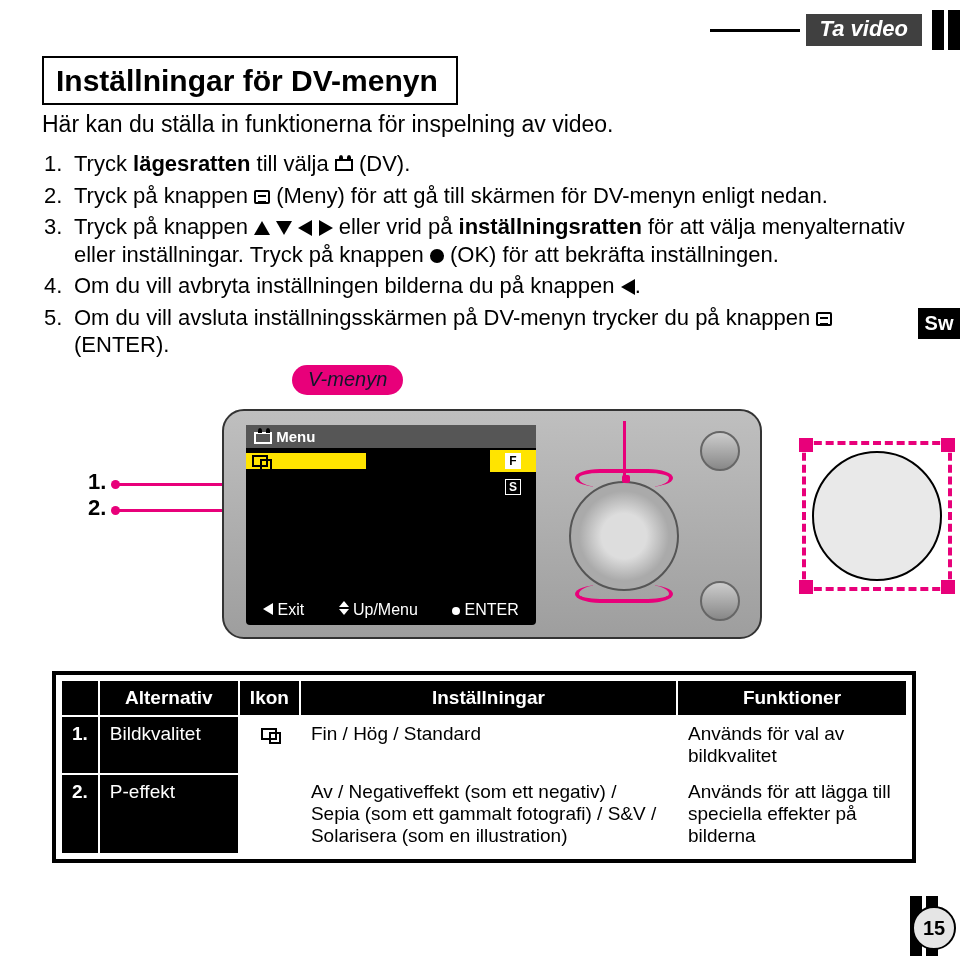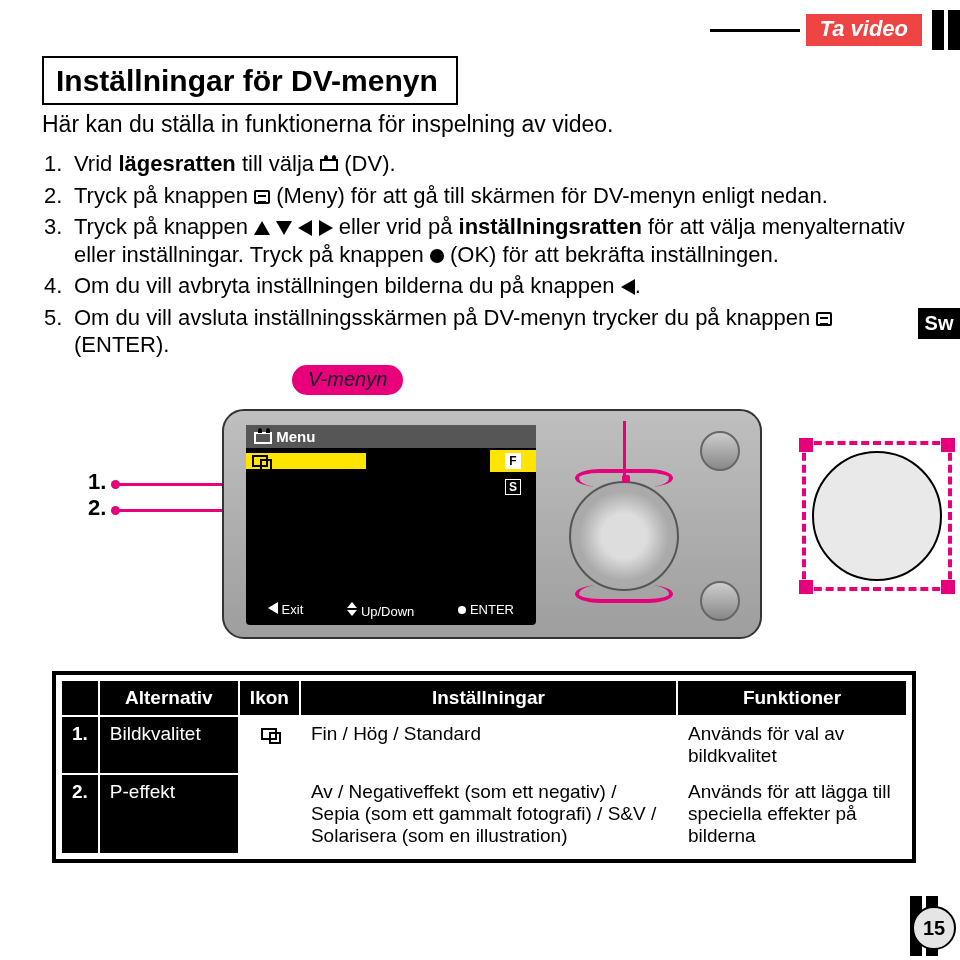--- a/index.html
+++ b/index.html
@@ -1,21 +1,21 @@
 <!DOCTYPE html>
 <html><head>
 <meta charset="utf-8">
 <style>
   * { box-sizing: border-box; margin: 0; padding: 0; }
   body { width: 960px; height: 960px; background: #fff; font-family: "Trebuchet MS", Arial, sans-serif; font-size: 21px; position: relative; color: #000; }
   .page { padding: 30px 40px 30px 42px; position: relative; height: 100%; }
   
   .tr-banner { position: absolute; top: 10px; right: 0; display: flex; align-items: center; }
   .tr-line { height: 3px; width: 90px; background: #000; margin-right: 6px; }
-  .tr-box { background:#ef4444; padding:2px 14px 4px 14px; margin-right:10px; }
+  .tr-box { background:#404040; padding:2px 14px 4px 14px; margin-right:10px; }
   .tr-bars { display:flex; gap:4px; }
   .tr-bars span { display:block; width:12px; height:40px; background:#000; }
   
   .title-box { display: inline-block; border: 2px solid #000; padding: 6px 18px 5px 12px; font-weight: bold; font-size: 30px; margin-top: 26px; margin-bottom: 6px; }
   .lead { font-size: 23px; margin-bottom: 12px; }
   ol.steps { list-style: none; counter-reset: step; padding-left: 2px; }
   ol.steps > li { position: relative; padding-left: 30px; margin-bottom: 4px; font-size: 22px; line-height: 1.25; }
   ol.steps > li::before { counter-increment: step; content: counter(step) "."; position: absolute; left: 0; top: 0; }
   .bold { font-weight: bold; }
   .inline-icon { display:inline-block; vertical-align:middle; }
@@ -27,21 +27,21 @@
   
   .camera-area { position: relative; height: 250px; margin: 6px 0 0 0; }
   .camera-body { position: absolute; left: 180px; top: 8px; width: 540px; height: 230px; border: 2px solid #333; border-radius: 22px; background: linear-gradient(#bfbfbf,#9e9e9e); }
   .camera-lcd { position:absolute; left:22px; top:14px; width:290px; height:200px; background:#000; border-radius:4px; color:#fff; font-size:15px; }
   .lcd-head { background:#565656; padding:3px 8px; font-weight:bold; }
   .lcd-row { display:flex; align-items:center; }
   .lcd-left { width:120px; padding:2px 6px; display:flex; align-items:center; gap:6px; font-weight:bold; }
   .lcd-left.hl { background:#ffe400; color:#000; }
   .lcd-right { width:46px; height:22px; margin:2px 0; display:flex; align-items:center; justify-content:center; }
   .lcd-right.hl { background:#ffe400; color:#000; }
-  .lcd-foot { position:absolute; bottom:6px; left:0; right:0; display:flex; justify-content:space-around; font-size:13px;text-align:center;}
+  .lcd-foot { position:absolute; bottom:6px; left:0; right:0; display:flex; justify-content:space-around; font-size:16px;text-align:center;}
   .dpad { position:absolute; left:345px; top:70px; width:110px; height:110px; }
   .dpad-ring { position:absolute; inset:0; border:2px solid #555; border-radius:50%; background: radial-gradient(#ddd 30%, #aaa 60%); }
   .dpad-arc-t, .dpad-arc-b { position:absolute; left:6px; right:6px; height:18px; border:4px solid #e8007a; border-radius:50px/18px; }
   .dpad-arc-t { top:-12px; border-bottom:none; }
   .dpad-arc-b { bottom:-12px; border-top:none; }
   .dpad-btn { position:absolute; left:48%; top:-6px; width:8px; height:8px; background:#e8007a; border-radius:2px; }
   .dpad-v { position:absolute; left:50%; top:-60px; width:3px; height:60px; background:#e8007a; margin-left:-1px;}
   .dial-frame { position:absolute; left:760px; top:40px; width:150px; height:150px; border:4px dashed #e8007a; }
   .dial-frame::before,.dial-frame::after{content:""; position:absolute;width:14px;height:14px;background:#e8007a;}
   .dial-frame::before{left:-7px;top:-7px;} .dial-frame::after{right:-7px;top:-7px;}
@@ -107,21 +107,21 @@
       </div>
   </div>
 
   <div class="title-box">Inställningar för DV-menyn</div>
   <p class="lead">Här kan du ställa in funktionerna för inspelning av video.</p>
 
   <div class="sw-tab">Sw</div>
 
   <ol class="steps">
     <li>
-      <span>Vrid </span><span class="bold">lägesratten</span><span> till välja </span><span class="cam-ic inline-icon"></span><span> (DV).</span>
+      <span>Tryck </span><span class="bold">lägesratten</span><span> till välja </span><span class="cam-ic inline-icon"></span><span> (DV).</span>
     </li>
     <li>
       <span>Tryck på knappen </span><span class="menu-ic inline-icon"></span><span> (Meny) för att gå till skärmen för DV-menyn enligt nedan.</span>
     </li>
     <li>
       <span>Tryck på knappen </span>
       <span class="tri-u"></span>
       <span class="tri-d"></span>
       <span class="tri-l"></span>
       <span class="tri-r"></span>
@@ -158,21 +158,21 @@
           </div>
         <div class="lcd-row">
             <div class="lcd-left"></div>
             <div style="flex:1"></div>
             <div class="lcd-right">
               <span class="s-badge" style="background:#000;color:#fff;border-color:#fff">S</span>
             </div>
           </div>
         <div class="lcd-foot">
           <span><span class="wtri-l"></span> <span>Exit</span></span>
-          <span><span class="wupdown"></span> <span>Up/Down</span></span>
+          <span><span class="wupdown"></span> <span>Up/Menu</span></span>
           <span><span class="wdot"></span> <span>ENTER</span></span>
         </div>
       </div>
       <div class="dpad">
         <div class="dpad-v"></div>
         <div class="dpad-ring"></div>
         <div class="dpad-arc-t"></div>
           <div class="dpad-arc-b"></div>
         <div class="dpad-btn"></div>
       </div>

